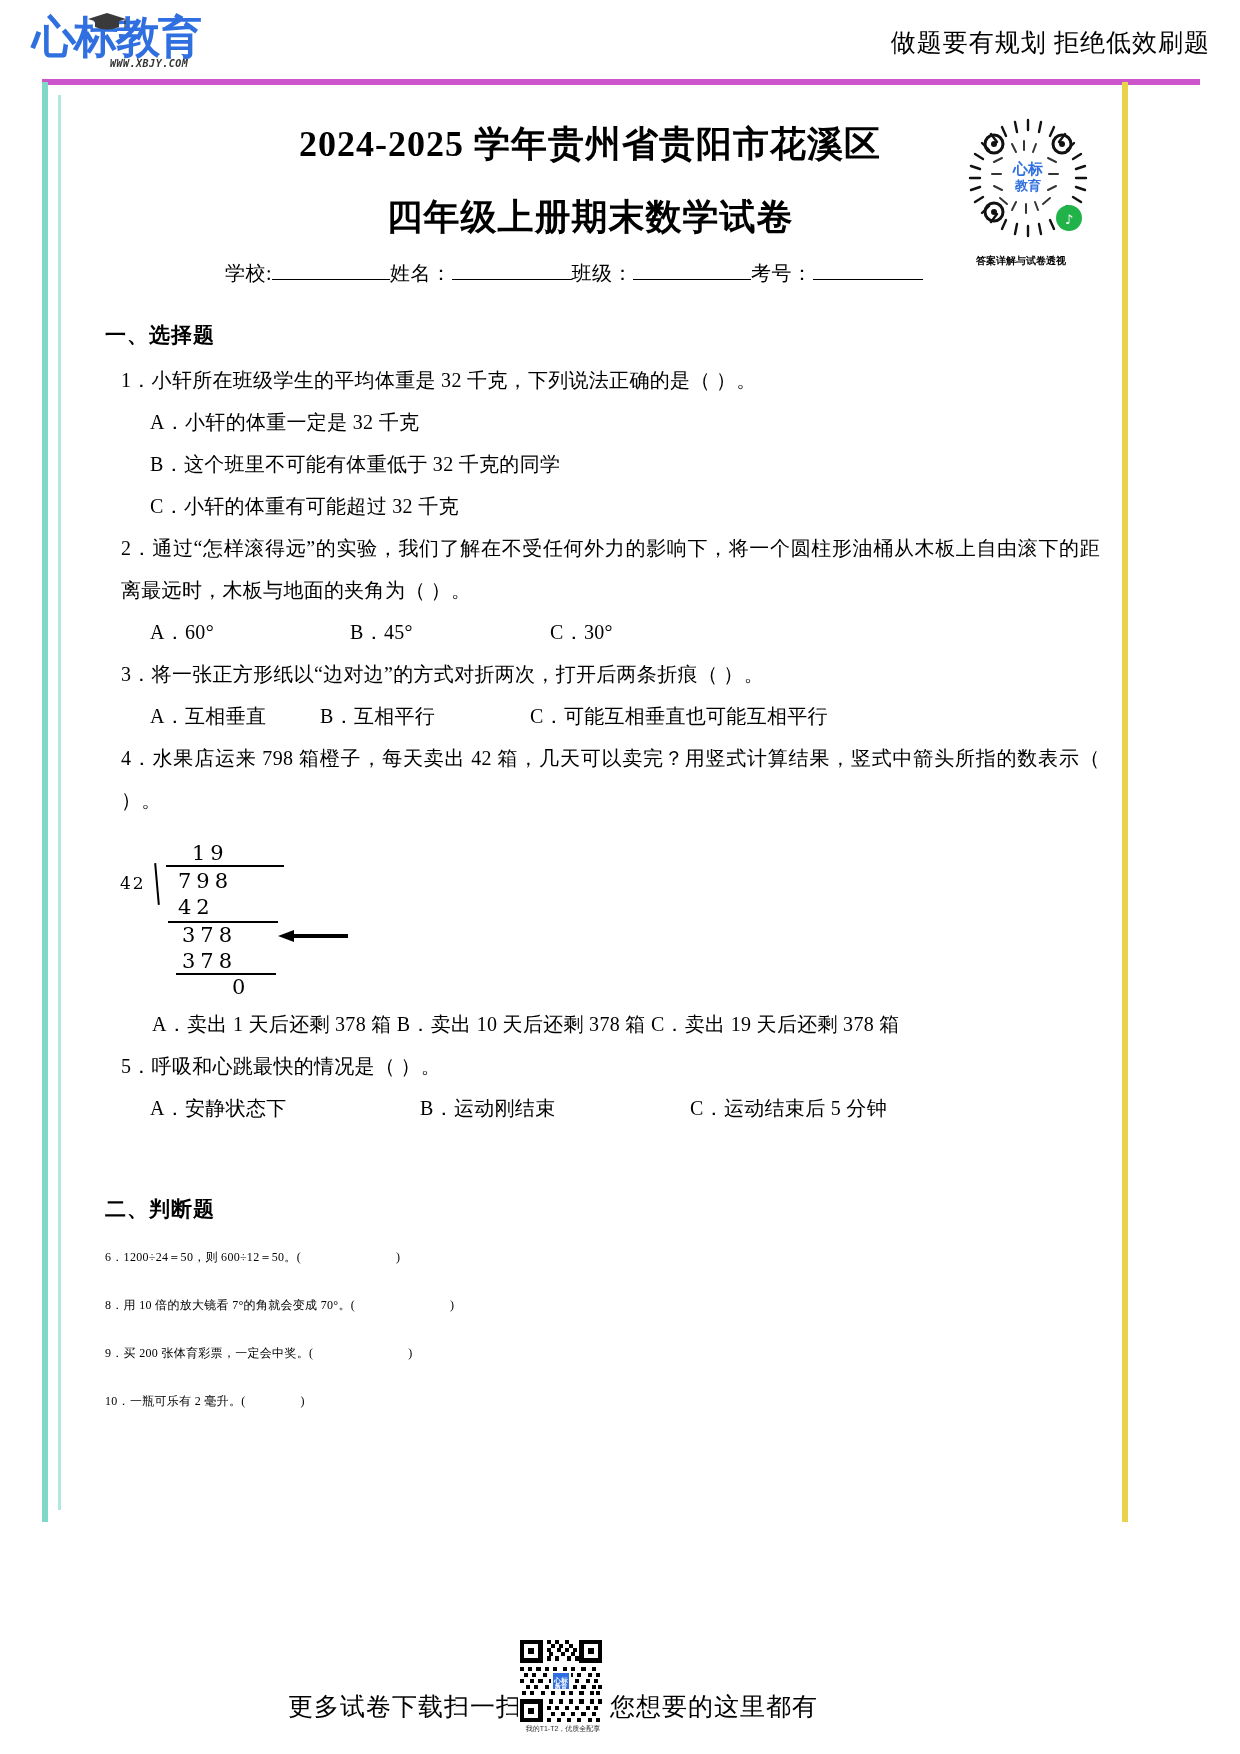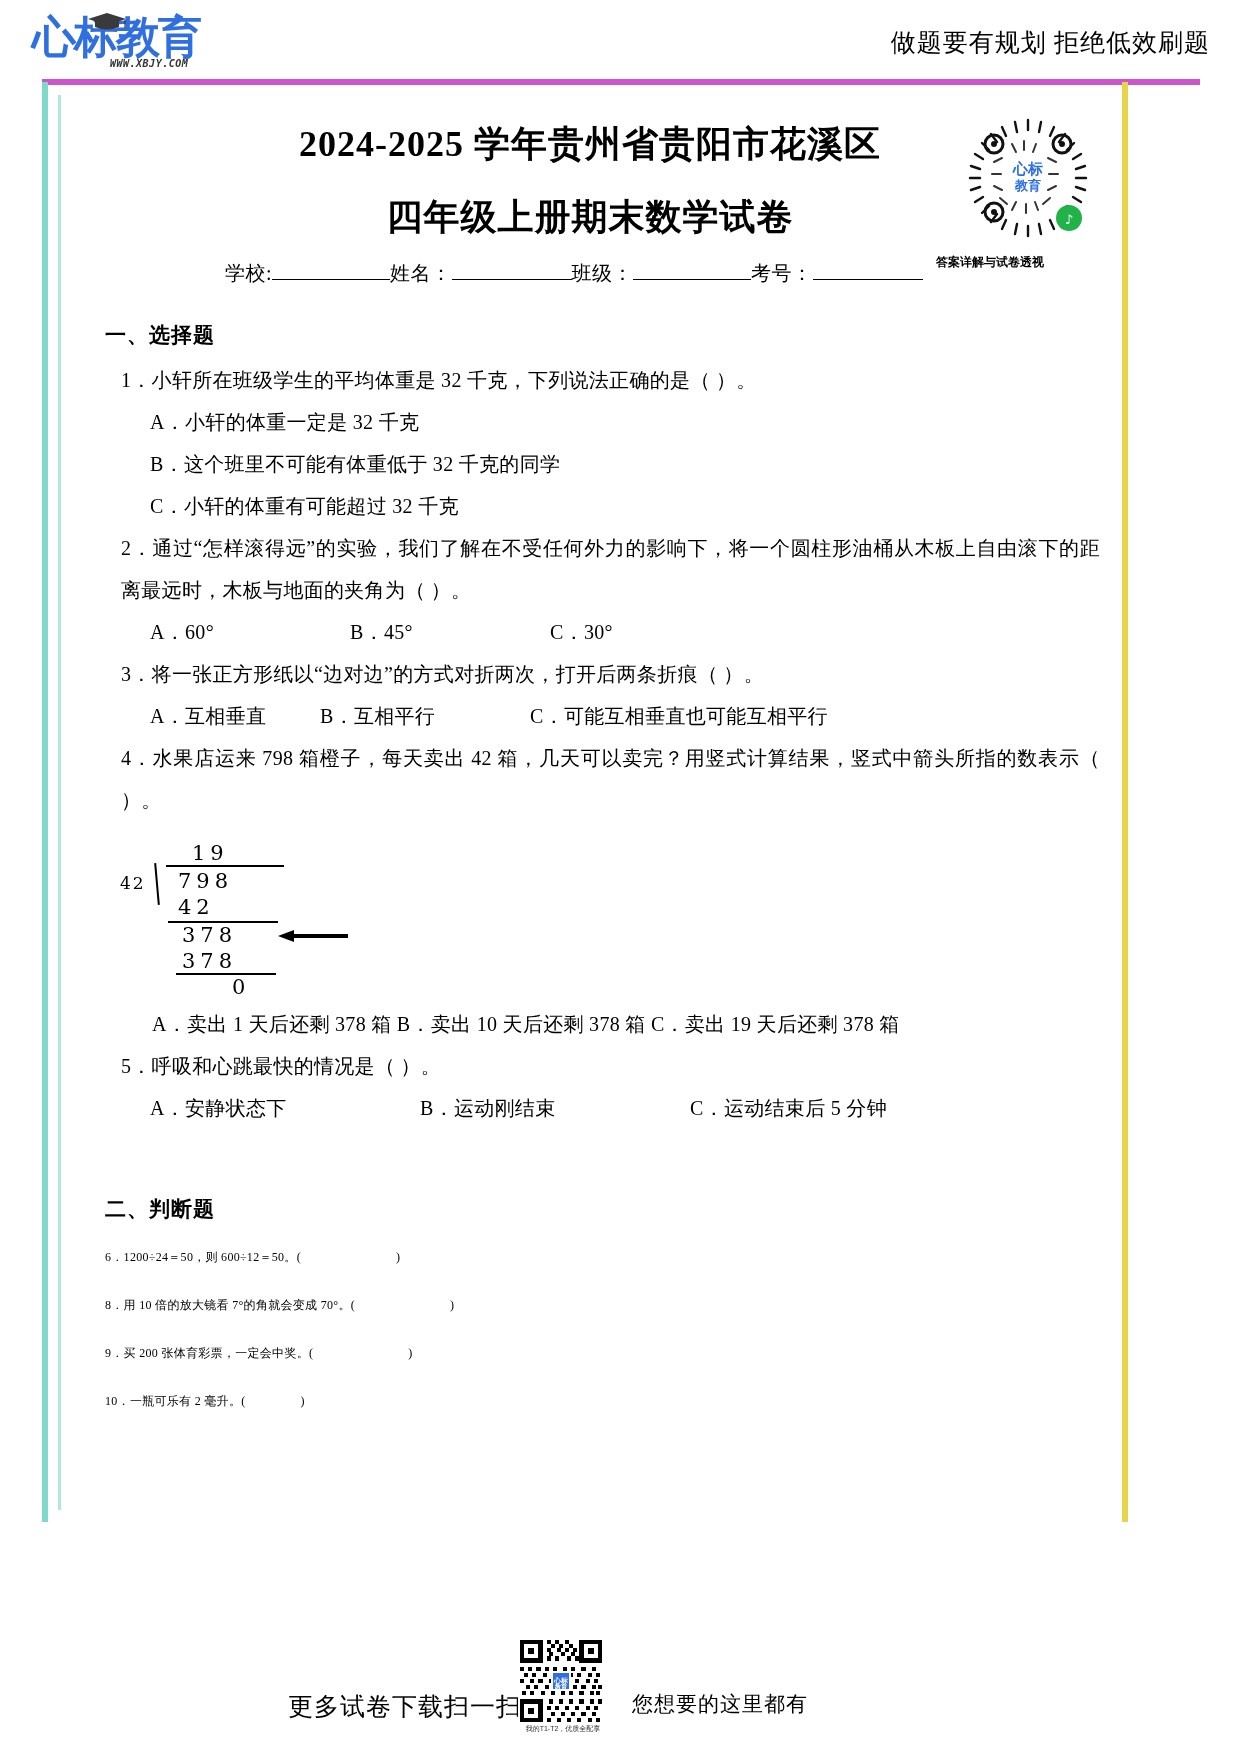--- a/index.html
+++ b/index.html
@@ -92,22 +92,22 @@
   }
   .blank-u{ display:inline-block; border-bottom:1.6px solid #000; height:20px; }
 
   
   #qr-top{
     position:absolute; right:28px; top:22px;
     width:128px; height:128px;
   }
   #qr-top-caption{
     position:absolute; right:14px; top:162px;
-    width:170px; text-align:left;
-    font-size:12px; font-weight:bold;
+    width:170px; text-align:center;
+    font-size:10px; font-weight:bold;
     font-family:"Liberation Sans","DejaVu Sans",sans-serif;
     white-space:nowrap;
   }
 
   
   .section-head{
     font-weight:bold;
     font-size:21px;
     margin:34px 0 10px 45px;
     font-family:"Liberation Sans","DejaVu Sans",sans-serif;
@@ -171,21 +171,21 @@
   
   #footer{
     position:absolute; left:0; bottom:18px; width:1240px; height:90px;
   }
   #footer-left{
     position:absolute; left:288px; top:44px;
     font-size:25px; letter-spacing:1px; white-space:nowrap;
   }
   #footer-right{
     position:absolute; left:610px; top:44px;
-    font-size:21px; letter-spacing:1px; white-space:nowrap;margin-left:22px;
+    font-size:25px; letter-spacing:1px; white-space:nowrap;
   }
   #qr-bottom{
     position:absolute; left:518px; top:-8px; width:86px; height:86px;
   }
   #qr-bottom-caption{
     position:absolute; left:508px; top:78px; width:110px;
     text-align:center; font-size:7px; color:#333;
     font-family:"Liberation Sans","DejaVu Sans",sans-serif;
     white-space:nowrap;
   }

